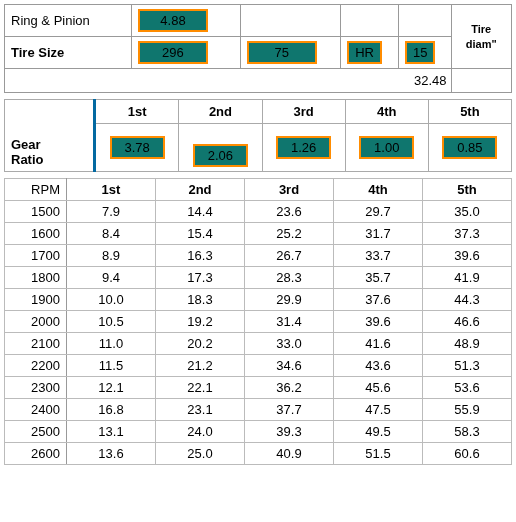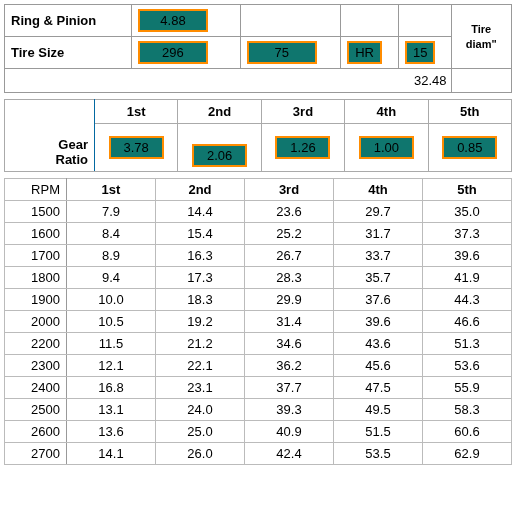--- a/index.html
+++ b/index.html
@@ -38,23 +38,23 @@
       border-collapse: collapse;
       border: 1px solid #999;
       margin-bottom: 6px;
     }
     table.gear-table td, table.gear-table th {
       border: 1px solid #aaa;
       padding: 4px 6px;
       text-align: center;
     }
     table.gear-table .row-label {
-      text-align: right;
+      text-align: left;
       font-weight: bold;
-      border-right: 1px solid #0369a1;
+      border-right: 3px solid #0369a1;
     }
     table.rpm-table {
       width: 100%;
       border-collapse: collapse;
       border: 1px solid #999;
     }
     table.rpm-table td, table.rpm-table th {
       border: 1px solid #bbb;
       padding: 3px 6px;
       text-align: center;
@@ -70,21 +70,21 @@
     }
   </style>
 </head>
 <body>
 
 <div class="main-container">
 
   <table class="top-table">
     <tbody>
       <tr>
-        <td style="font-weight:bold; text-align:left; width:105px;">Ring &amp; Pinion</td>
+        <td style="font-weight:normal; text-align:left; width:105px;">Ring &amp; Pinion</td>
         <td style="width:90px;">
           <span class="yellow-input">4.88</span>
         </td>
         <td style="width:80px;"></td>
         <td style="width:40px;"></td>
         <td style="width:40px;"></td>
         <td rowspan="2" style="font-weight:bold; font-size:11px; text-align:center; width:50px; vertical-align:middle; line-height:1.3;">Tire<br>diam"</td>
       </tr>
       <tr>
         <td style="font-weight:bold;">Tire Size</td>
@@ -195,20 +195,28 @@
         </tr>
         <tr>
           <td class="rpm-label-col">2000</td>
           <td>10.5</td>
           <td>19.2</td>
           <td>31.4</td>
           <td>39.6</td>
           <td>46.6</td>
         </tr>
         <tr>
+          <td class="rpm-label-col">2100</td>
+          <td>11.0</td>
+          <td>20.2</td>
+          <td>33.0</td>
+          <td>41.6</td>
+          <td>48.9</td>
+        </tr>
+        <tr>
           <td class="rpm-label-col">2200</td>
           <td>11.5</td>
           <td>21.2</td>
           <td>34.6</td>
           <td>43.6</td>
           <td>51.3</td>
         </tr>
         <tr>
           <td class="rpm-label-col">2300</td>
           <td>12.1</td>
@@ -234,24 +242,16 @@
           <td>58.3</td>
         </tr>
         <tr>
           <td class="rpm-label-col">2600</td>
           <td>13.6</td>
           <td>25.0</td>
           <td>40.9</td>
           <td>51.5</td>
           <td>60.6</td>
         </tr>
-        <tr>
-          <td class="rpm-label-col">2700</td>
-          <td>14.1</td>
-          <td>26.0</td>
-          <td>42.4</td>
-          <td>53.5</td>
-          <td>62.9</td>
-        </tr>
       </tbody>
   </table>
 
 </div>
 
 </body></html>

